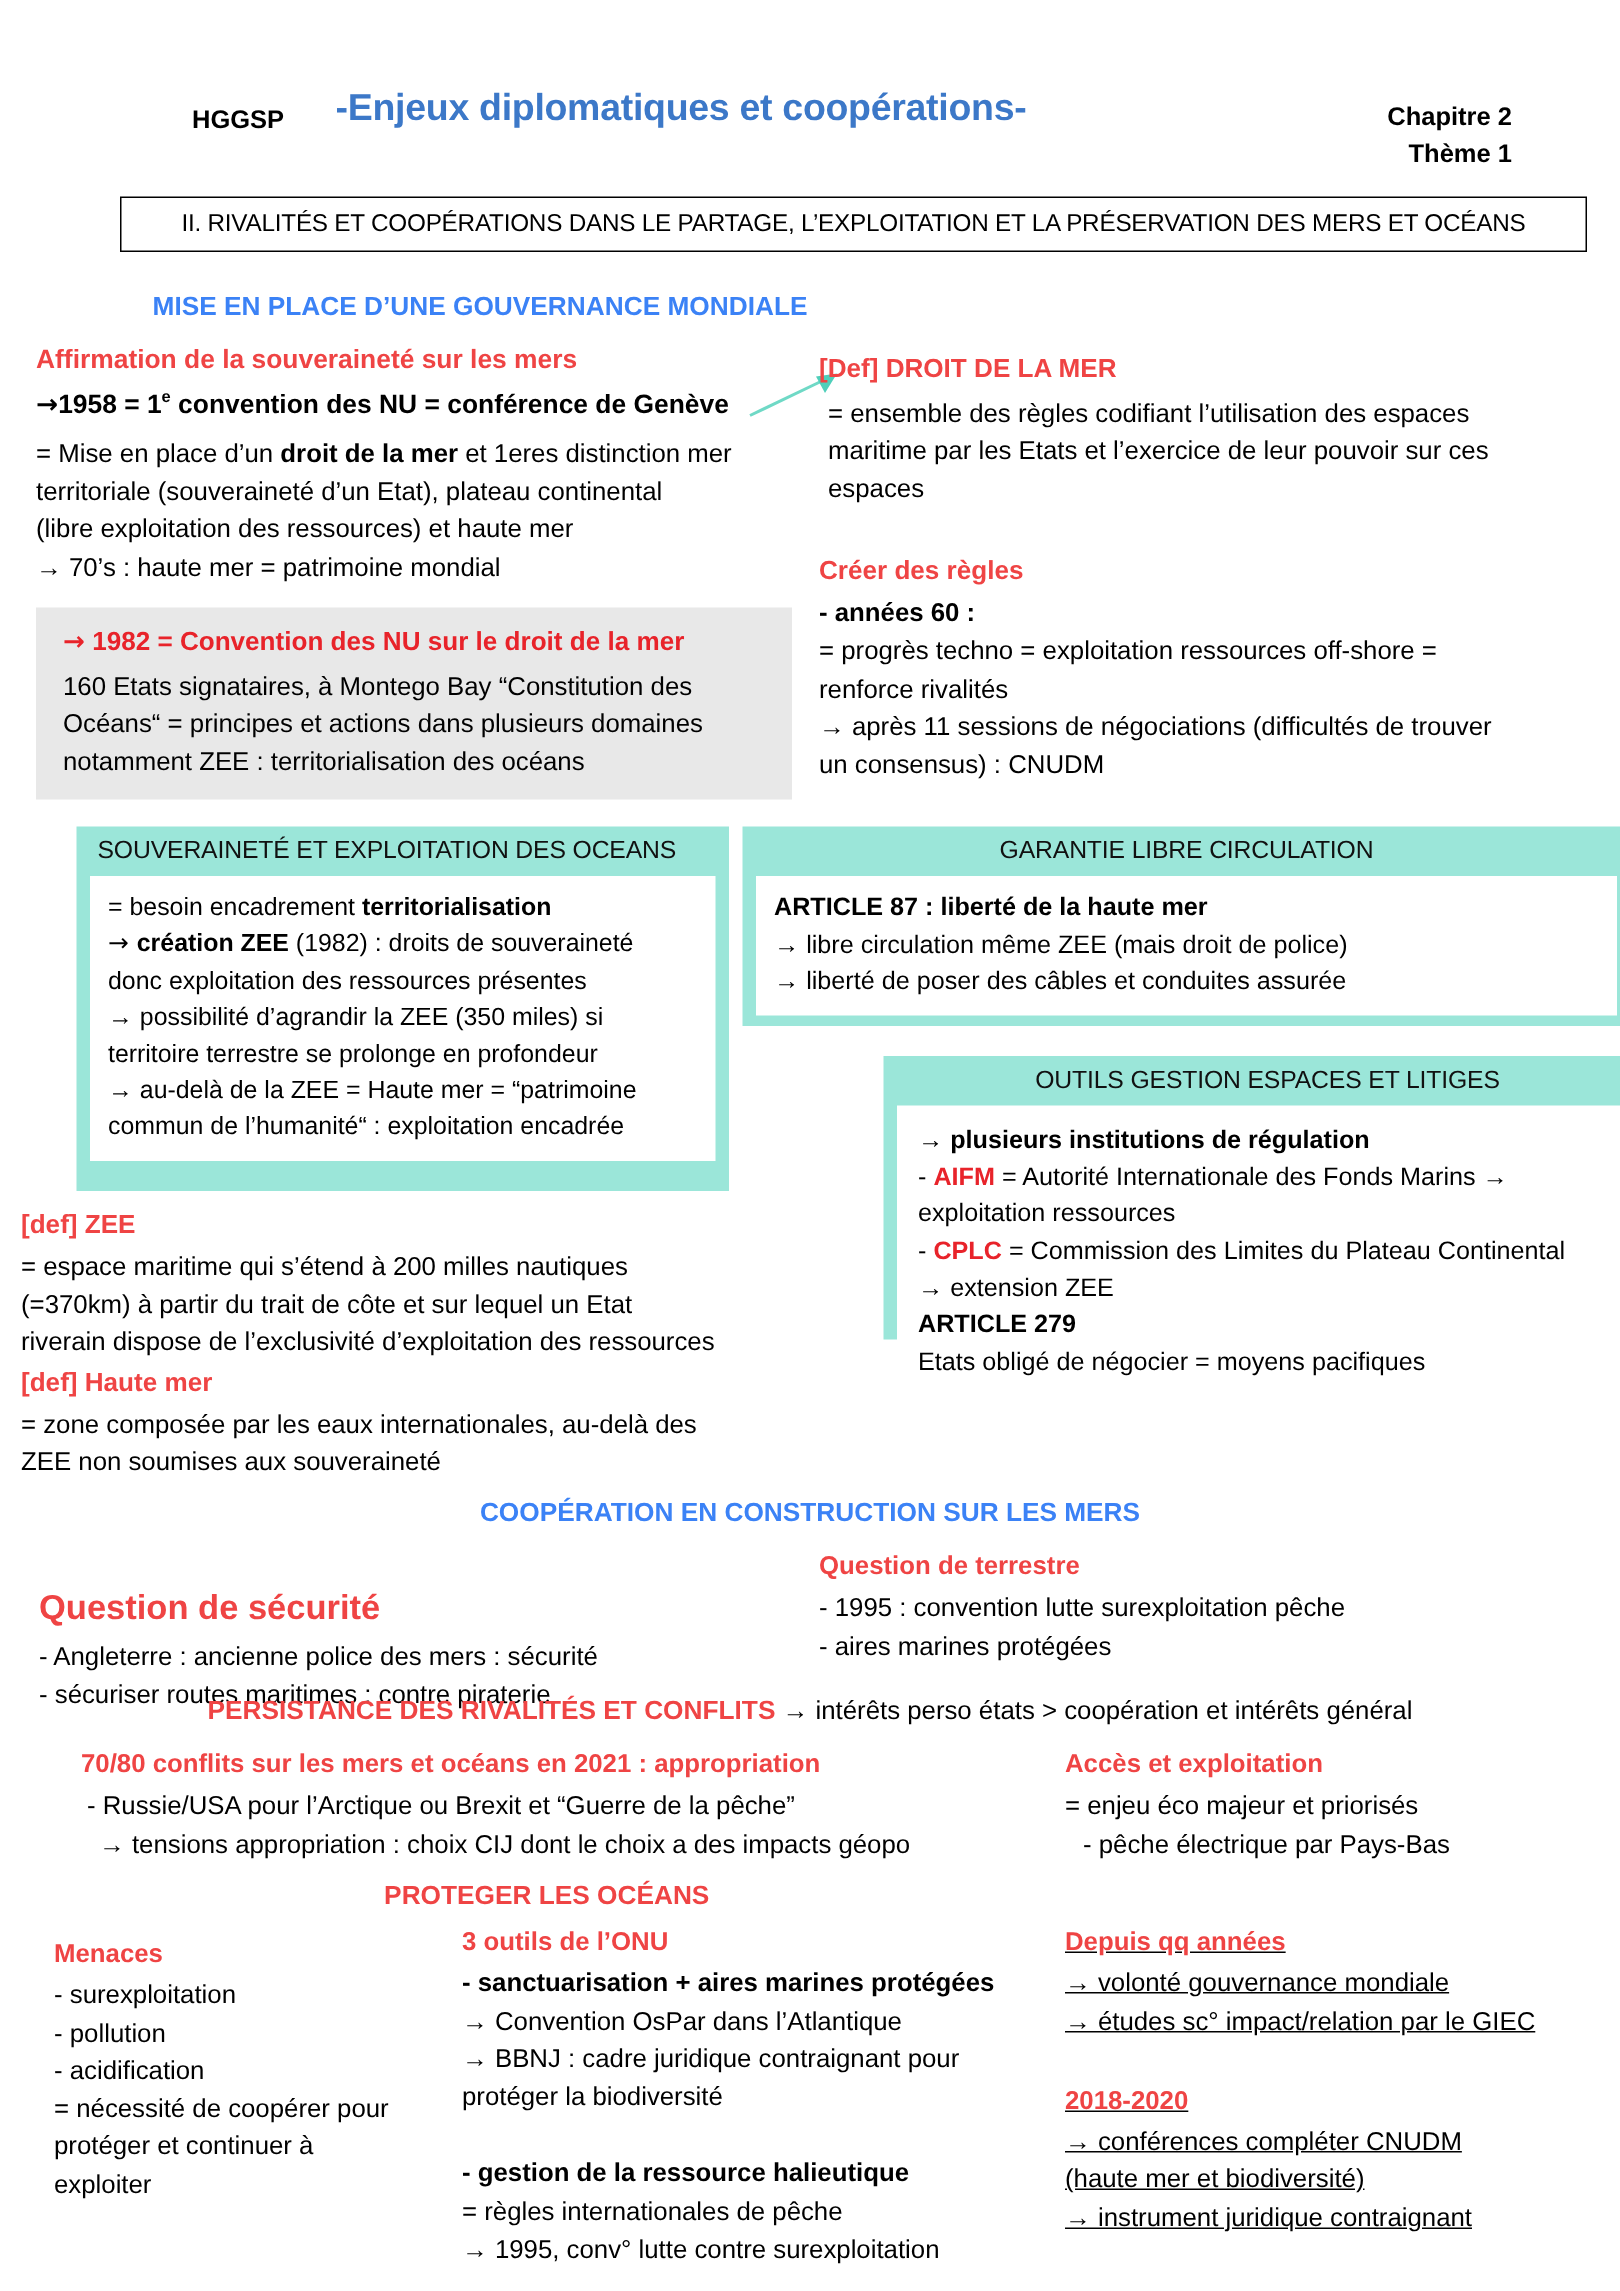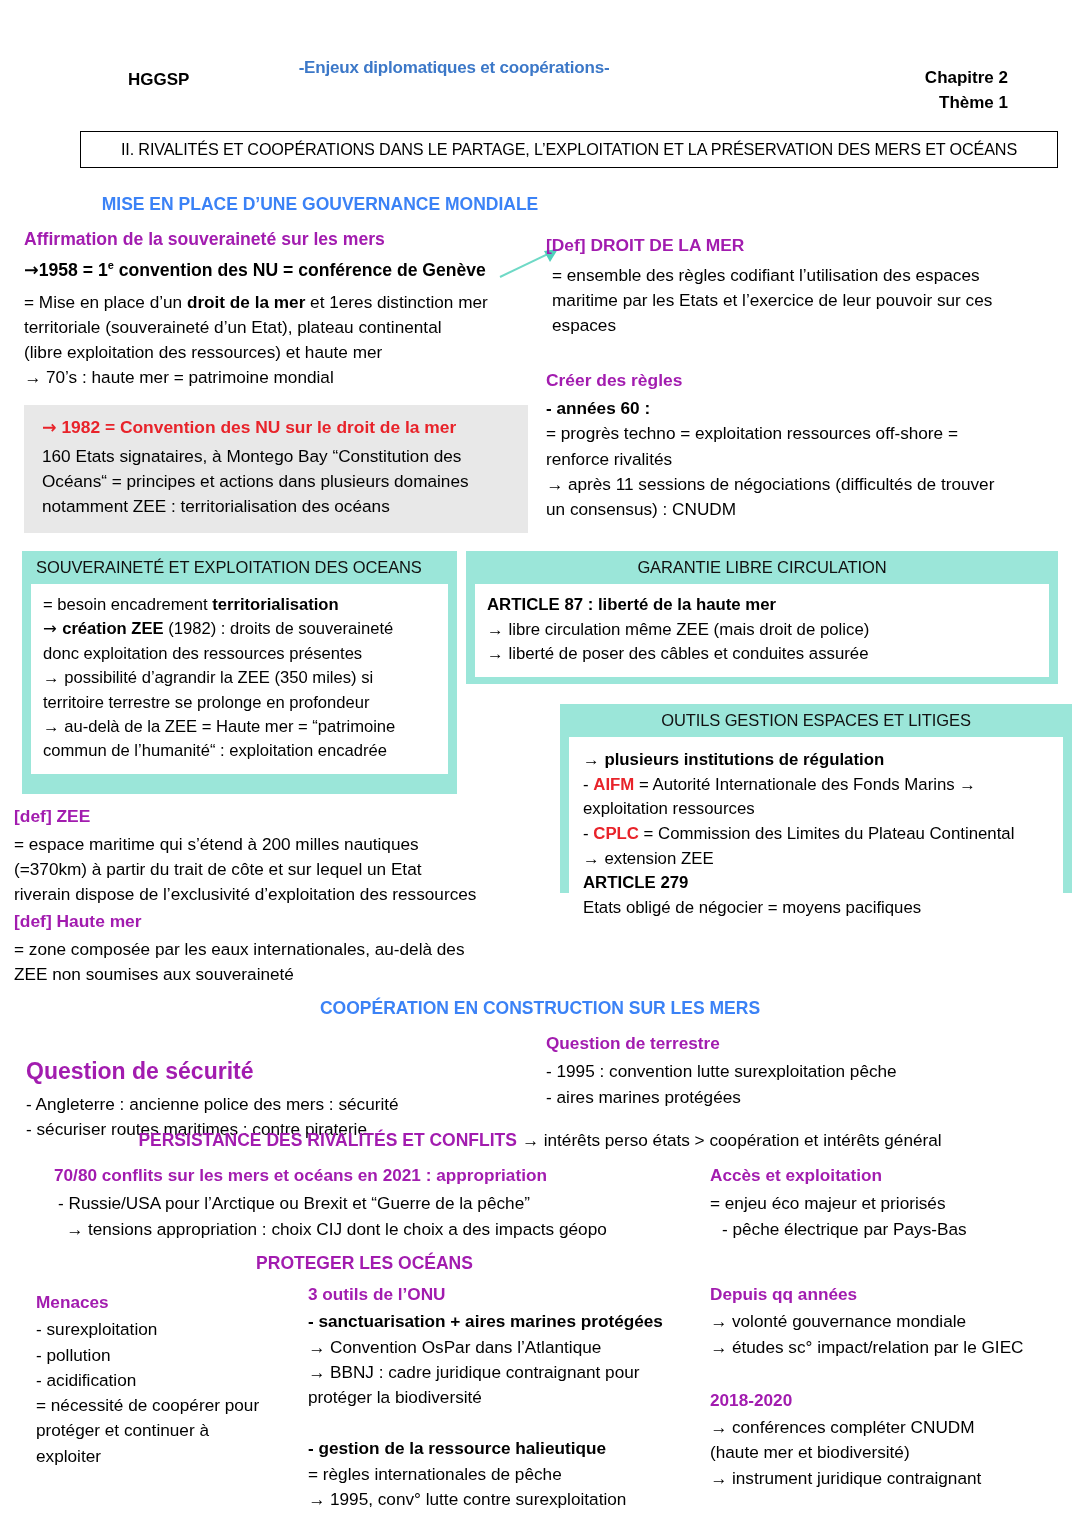--- a/index.html
+++ b/index.html
@@ -18,35 +18,35 @@
 
   
   .hdr-row { position:absolute; left:0; top:58px; width:1080px; height:62px;text-decoration:underline; }
   .hdr-left {
     position:absolute; left:128px; top:12px;
     font-size:17px; font-weight:bold; color:#000;
   }
   .hdr-center {
     position:absolute; left:0; top:0; width:908px;
     text-align:center;
-    font-size:17px; font-weight:bold; color:#3C78C8;
+    font-size:25px; font-weight:bold; color:#3C78C8;
     letter-spacing:-0.2px;
   }
   .hdr-right {
     position:absolute; right:72px; top:8px;
     text-align:right; font-size:17px; font-weight:bold; line-height:1.45;
   }
 
   .section-bar {
     position:absolute; left:80px; top:131px; width:978px; height:37px;
     border:1.3px solid #000; box-sizing:border-box;
     display:flex; align-items:center; justify-content:center;
     font-size:16.2px; letter-spacing:-0.15px;
   }
-  .teal-head { color:#a21caf; font-weight:bold; }
+  .teal-head { color:#ef4444; font-weight:bold; }
   .red { color:#E8232A; }
   .b { font-weight:bold; }
   .arrow { font-family:"DejaVu Sans", sans-serif; }
 
   .block { position:absolute; }
   .ln { line-height:1.47; font-size:17.2px; white-space:nowrap; }
 
   .center-head {
     font-size:17.5px; font-weight:bold; color:#3b82f6;
     text-align:center;
@@ -54,21 +54,21 @@
 
   
   .grey-box {
     position:absolute; left:24px; top:405px; width:504px; height:128px;
     background:#E8E8E8;
     box-sizing:border-box;
     padding:10px 16px 0 18px;
   }
 
   
-  .tbox { position:absolute; background:#9BE6D9; box-sizing:border-box; }
+  .tbox { position:absolute; background:#9BE6D9; box-sizing:border-box;margin-left:29px; }
   .tbox .tbox-title {
     height:33px; display:flex; align-items:center; justify-content:center;
     font-size:16.5px; color:#111; letter-spacing:-0.1px;
   }
   .tbox .tbox-title.left-al { justify-content:flex-start; padding-left:14px; }
   .tbox .tbox-body {
     background:#ffffff; margin:0 9px 9px 9px;
     padding:9px 12px 10px 12px;
   }
 
@@ -245,21 +245,21 @@
     <div class="ln" style="font-size:17.2px;"><span class="teal-head">3 outils de l’ONU</span></div>
     <div class="ln b" style="margin-top:2px;">- sanctuarisation + aires marines protégées</div>
     <div class="ln">→ Convention OsPar dans l’Atlantique</div>
     <div class="ln">→ BBNJ : cadre juridique contraignant pour</div>
     <div class="ln">protéger la biodiversité</div>
     <div class="ln b" style="margin-top:26px;">- gestion de la ressource halieutique</div>
     <div class="ln">= règles internationales de pêche</div>
     <div class="ln">→ 1995, conv° lutte contre surexploitation</div>
   </div>
 
-  <div class="block" style="left:710px; top:1282px; width:370px;">
+  <div class="block" style="left:710px; top:1282px; width:370px;text-decoration:underline;">
     <div class="ln" style="font-size:17.2px;"><span class="teal-head">Depuis qq années</span></div>
     <div class="ln" style="margin-top:2px;">→ volonté gouvernance mondiale</div>
     <div class="ln">→ études sc° impact/relation par le GIEC</div>
     <div class="ln" style="font-size:17.2px; margin-top:28px;"><span class="teal-head">2018-2020</span></div>
     <div class="ln" style="margin-top:2px;">→ conférences compléter CNUDM</div>
     <div class="ln">(haute mer et biodiversité)</div>
     <div class="ln">→ instrument juridique contraignant</div>
   </div>
 
 </div>

